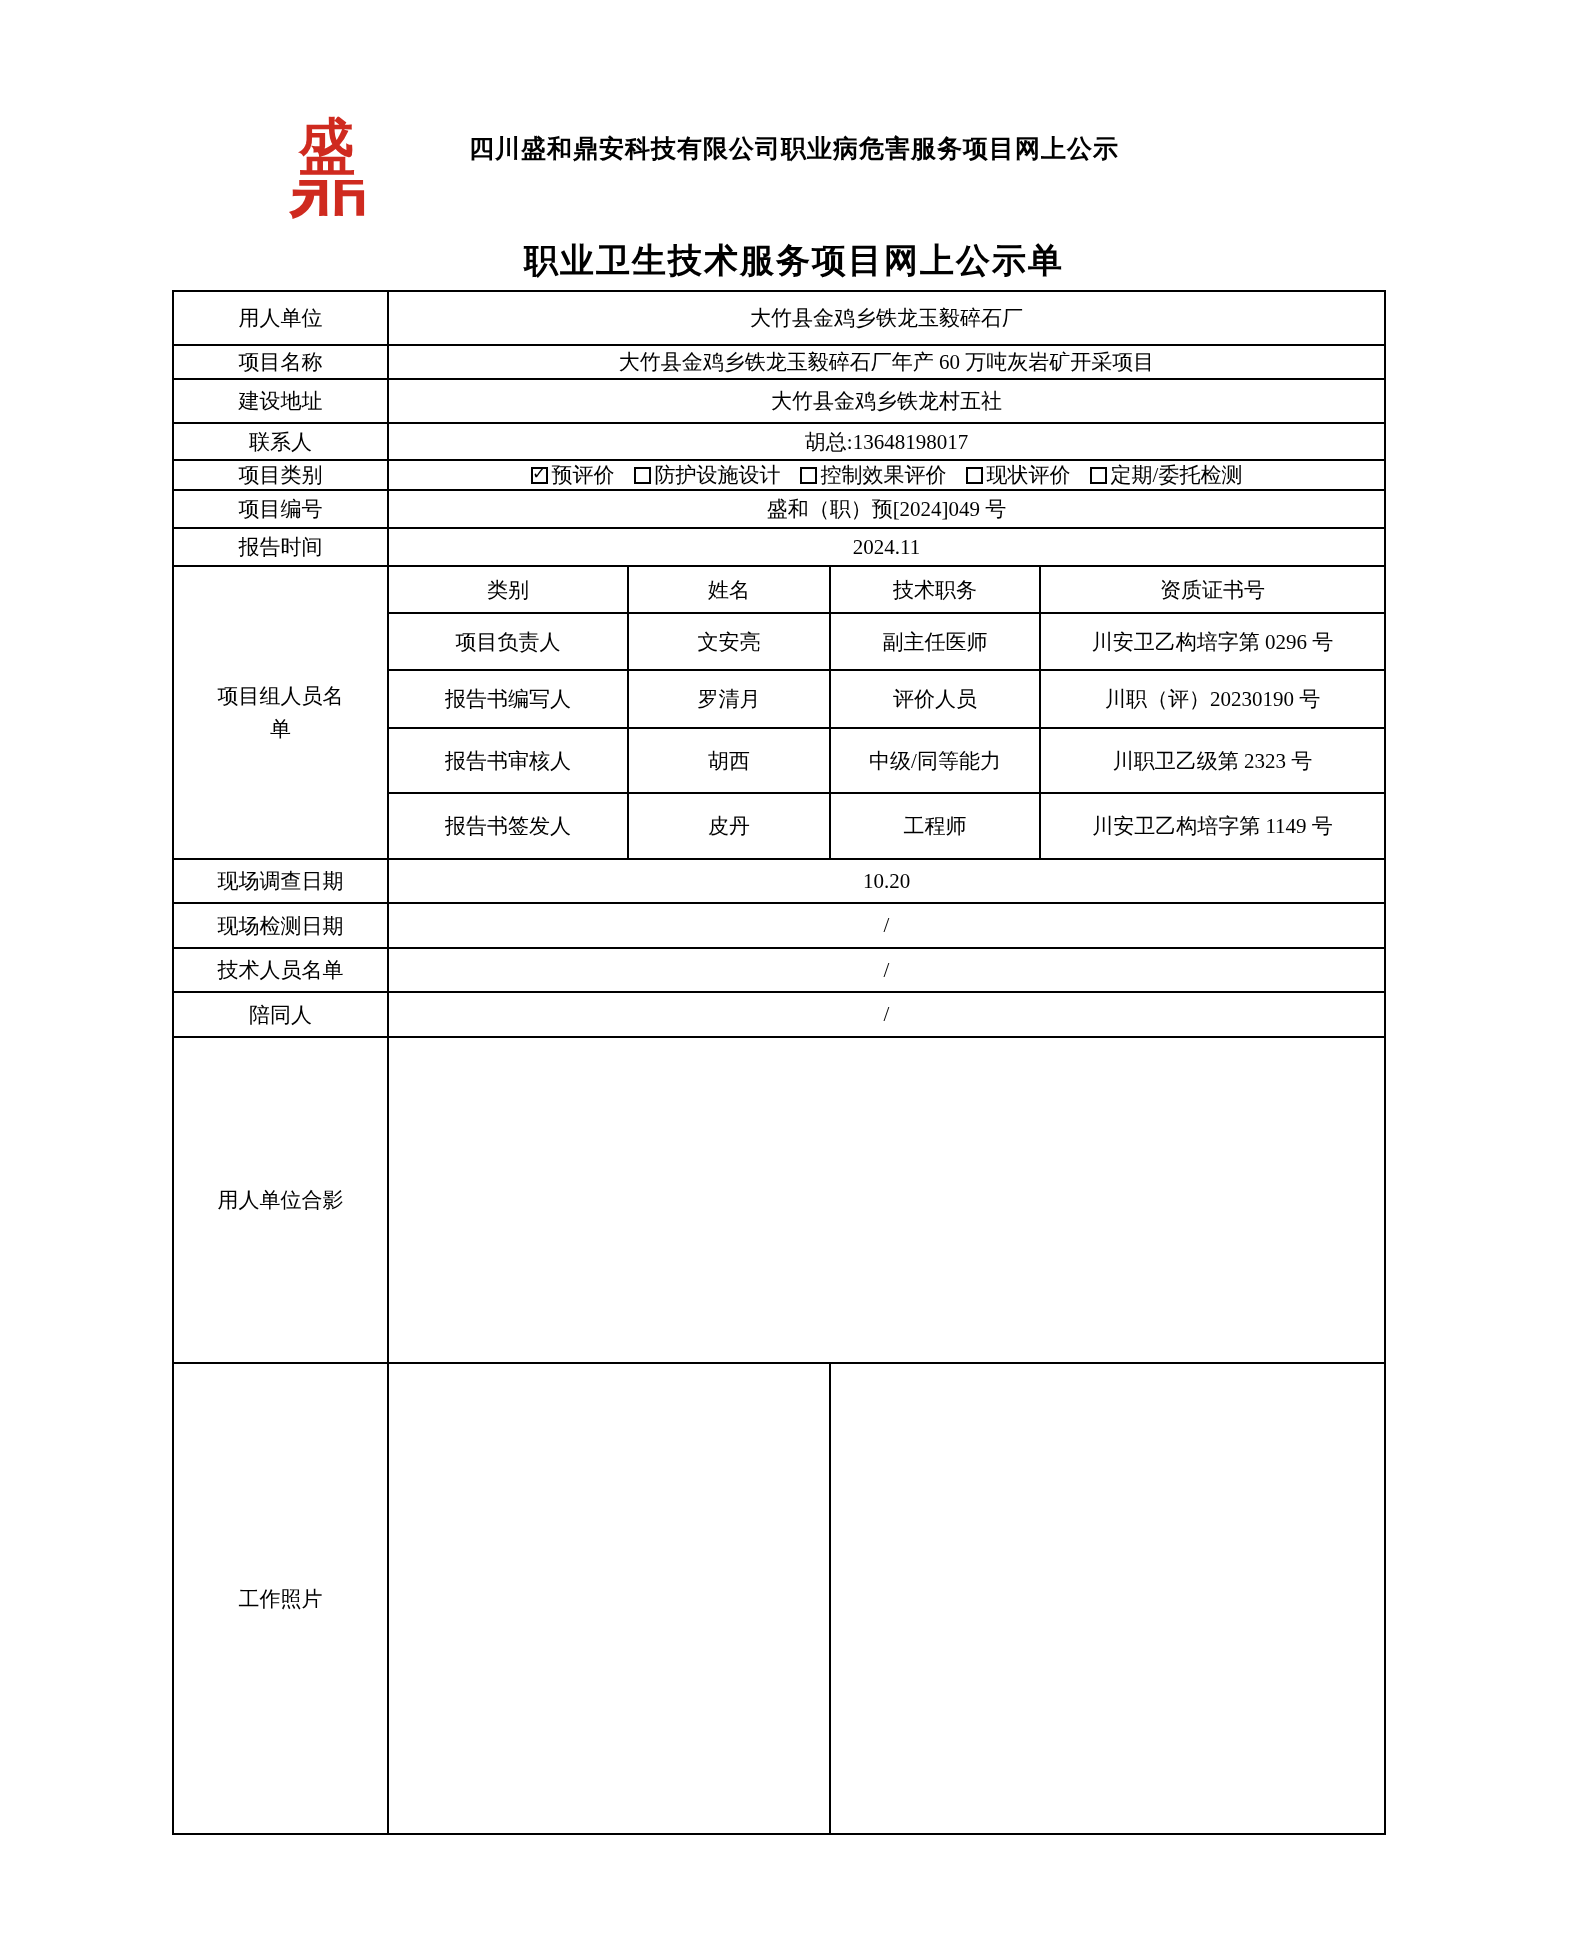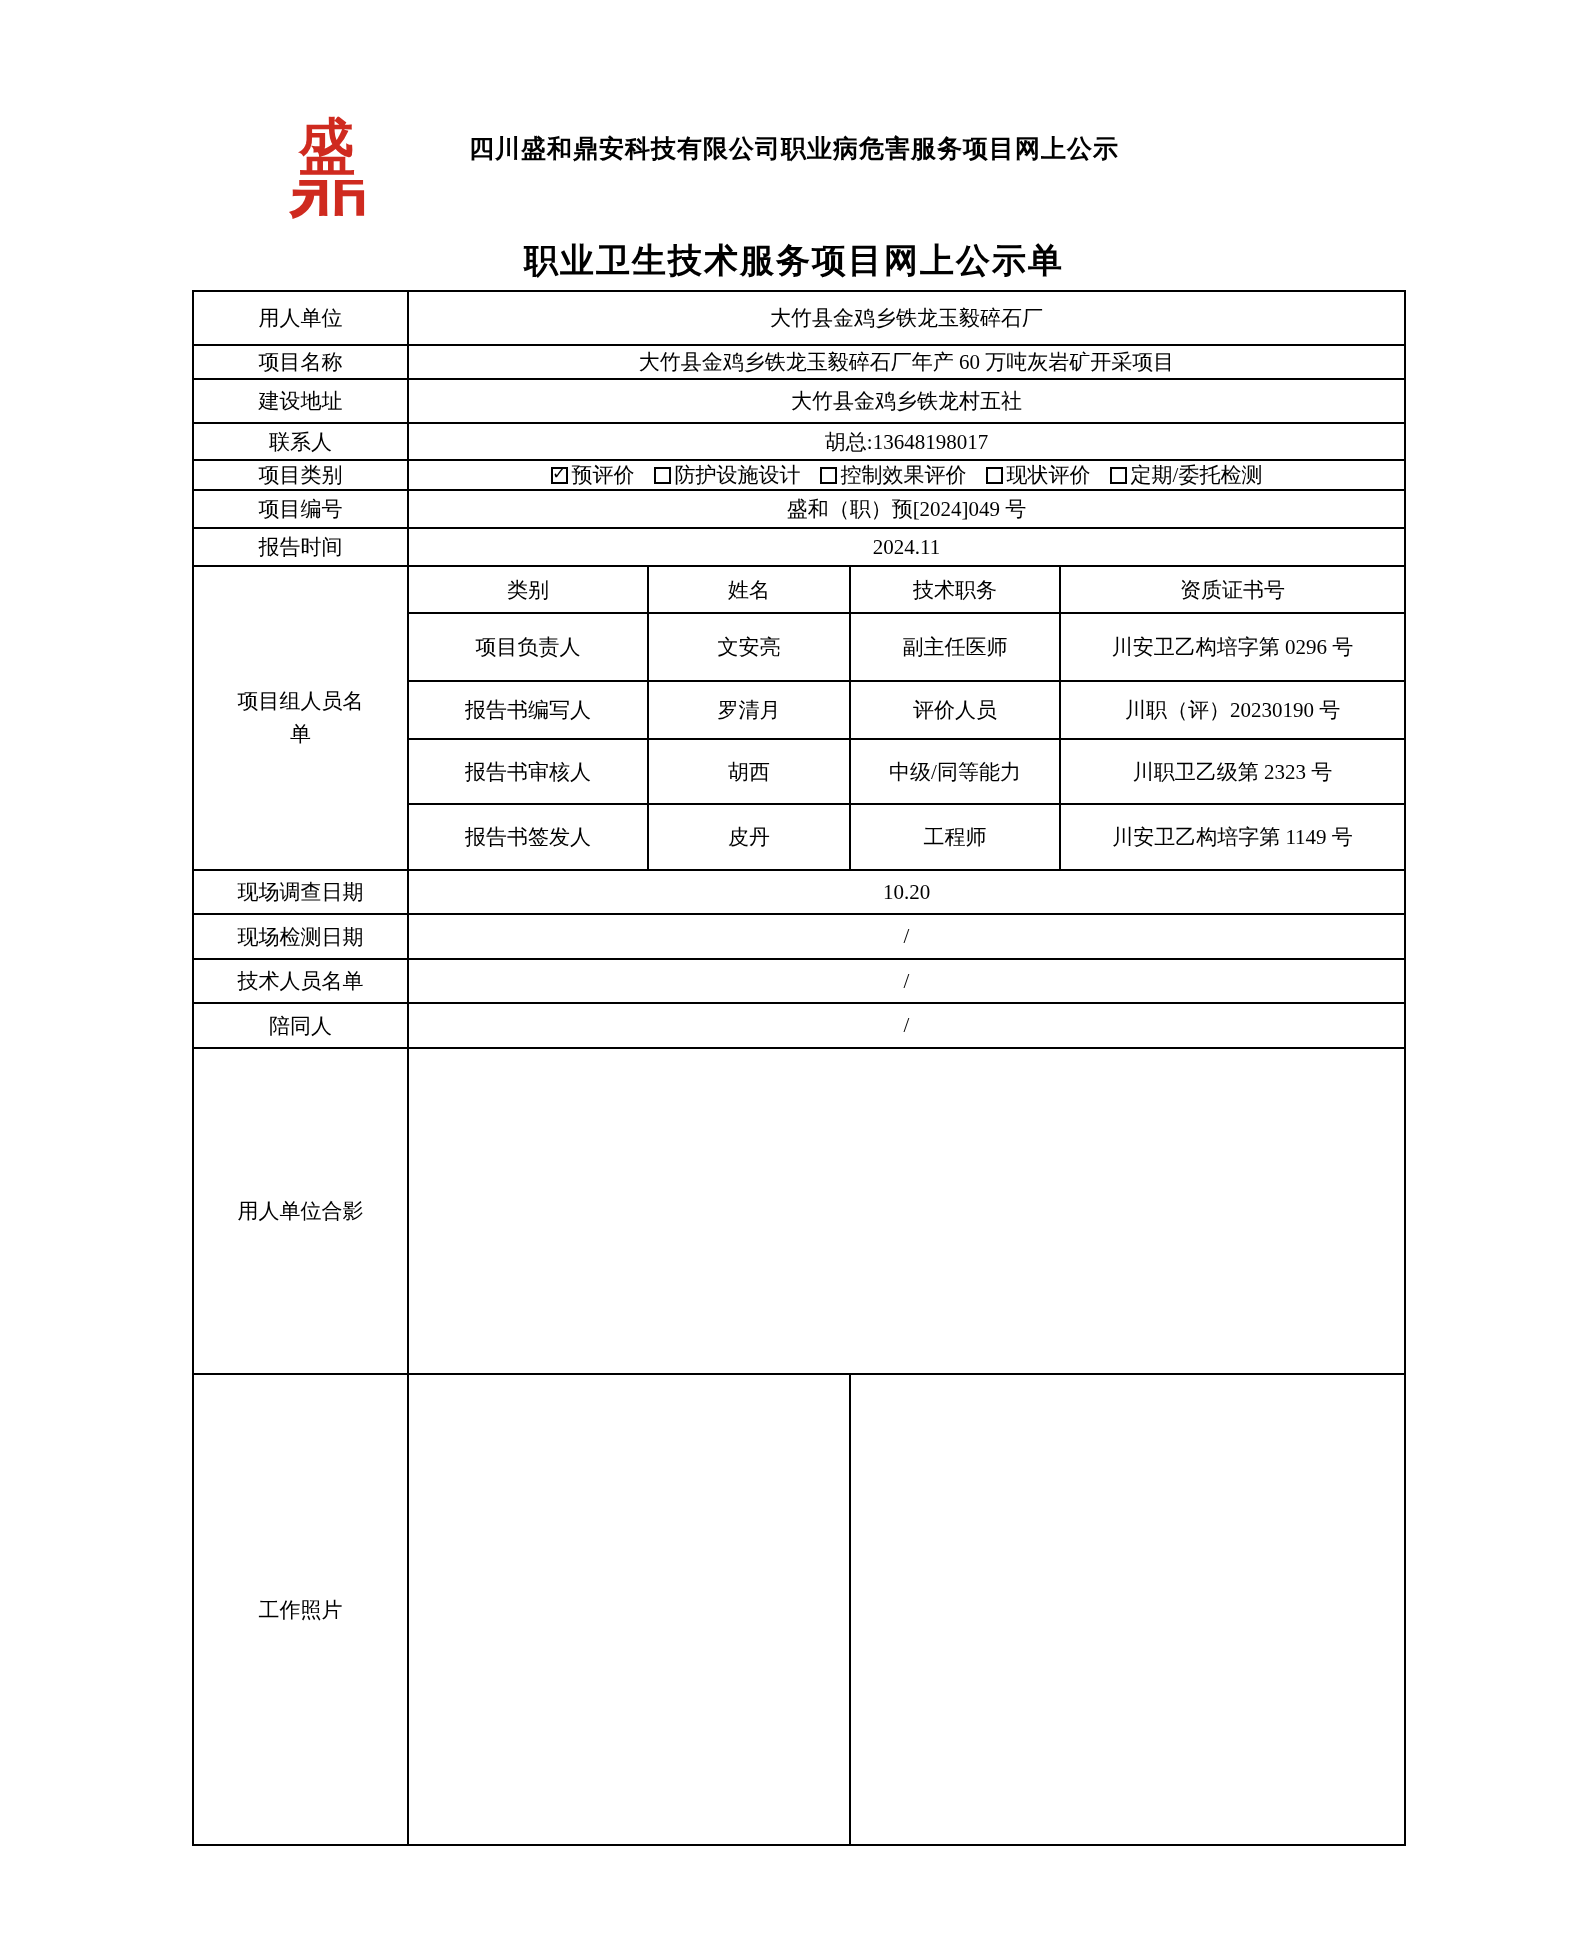--- a/index.html
+++ b/index.html
@@ -57,21 +57,21 @@
   .doc-title {
     top: 238px;
     font-size: 34px;
     font-weight: bold;
     letter-spacing: 2px;
   }
 
   
   table.form {
     position: absolute;
-    left: 192px;
+    left: 172px;
     top: 290px;
     width: 1212px;
     border-collapse: collapse;
     table-layout: fixed;
     font-size: 21px;
   }
   table.form td {
     border: 2px solid #000;
     text-align: center;
     vertical-align: middle;
@@ -194,21 +194,21 @@
 
       <tr style="height:47px">
         <td rowspan="5">
           <span class="team-label-inner">项目组人员名单</span>
         </td>
         <td>类别</td>
         <td>姓名</td>
         <td>技术职务</td>
         <td>资质证书号</td>
       </tr>
-      <tr style="height:68px">
+      <tr style="height:57px">
         <td>项目负责人</td>
         <td>文安亮</td>
         <td>副主任医师</td>
         <td>川安卫乙构培字第 0296 号</td>
       </tr>
       <tr style="height:58px">
         <td>报告书编写人</td>
         <td>罗清月</td>
         <td>评价人员</td>
         <td>川职（评）20230190 号</td>

